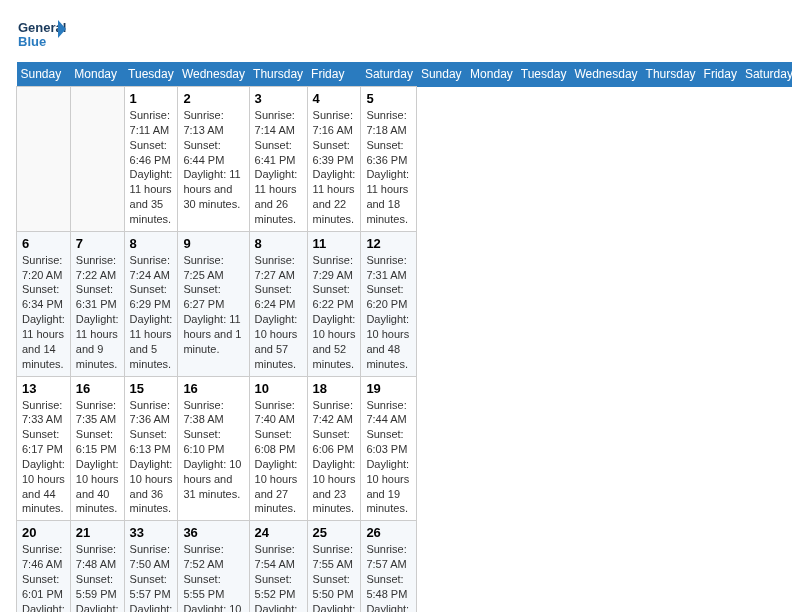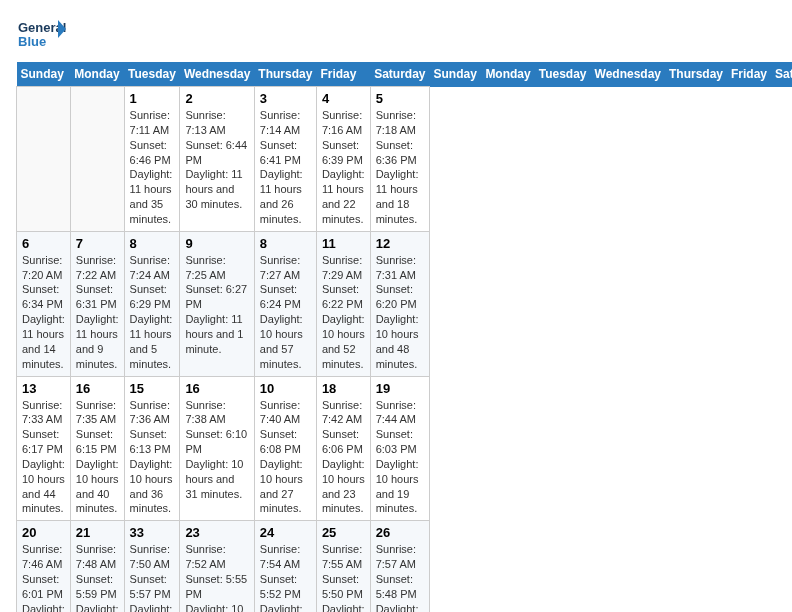--- a/index.html
+++ b/index.html
@@ -37,21 +37,21 @@
       width: 100%;
       border-collapse: collapse;
       font-size: 11px;
     }
     th {
       background: #2a7bbf;
       color: #fff;
       padding: 5px 4px;
       text-align: left;
       font-size: 12px;
-      font-weight: bold;
+      font-weight: normal;
     }
     td {
       border: 1px solid #ccc;
       padding: 4px 5px;
       vertical-align: top;
       width: 108px;
       min-height: 80px;
       height: 88px;
       background: #fff;
     }
@@ -203,21 +203,21 @@
       </td>
         <td>
         <span class="day-num">21</span>
         <span class="cell-text">Sunrise: 7:48 AM<br>Sunset: 5:59 PM<br>Daylight: 10 hours and 11 minutes.</span>
       </td>
         <td>
         <span class="day-num">33</span>
         <span class="cell-text">Sunrise: 7:50 AM<br>Sunset: 5:57 PM<br>Daylight: 10 hours and 7 minutes.</span>
       </td>
         <td>
-        <span class="day-num">23</span>
+        <span class="day-num">36</span>
         <span class="cell-text">Sunrise: 7:52 AM<br>Sunset: 5:55 PM<br>Daylight: 10 hours and 2 minutes.</span>
       </td>
         <td>
         <span class="day-num">24</span>
         <span class="cell-text">Sunrise: 7:54 AM<br>Sunset: 5:52 PM<br>Daylight: 9 hours and 58 minutes.</span>
       </td>
         <td>
         <span class="day-num">25</span>
         <span class="cell-text">Sunrise: 7:55 AM<br>Sunset: 5:50 PM<br>Daylight: 9 hours and 54 minutes.</span>
       </td>

